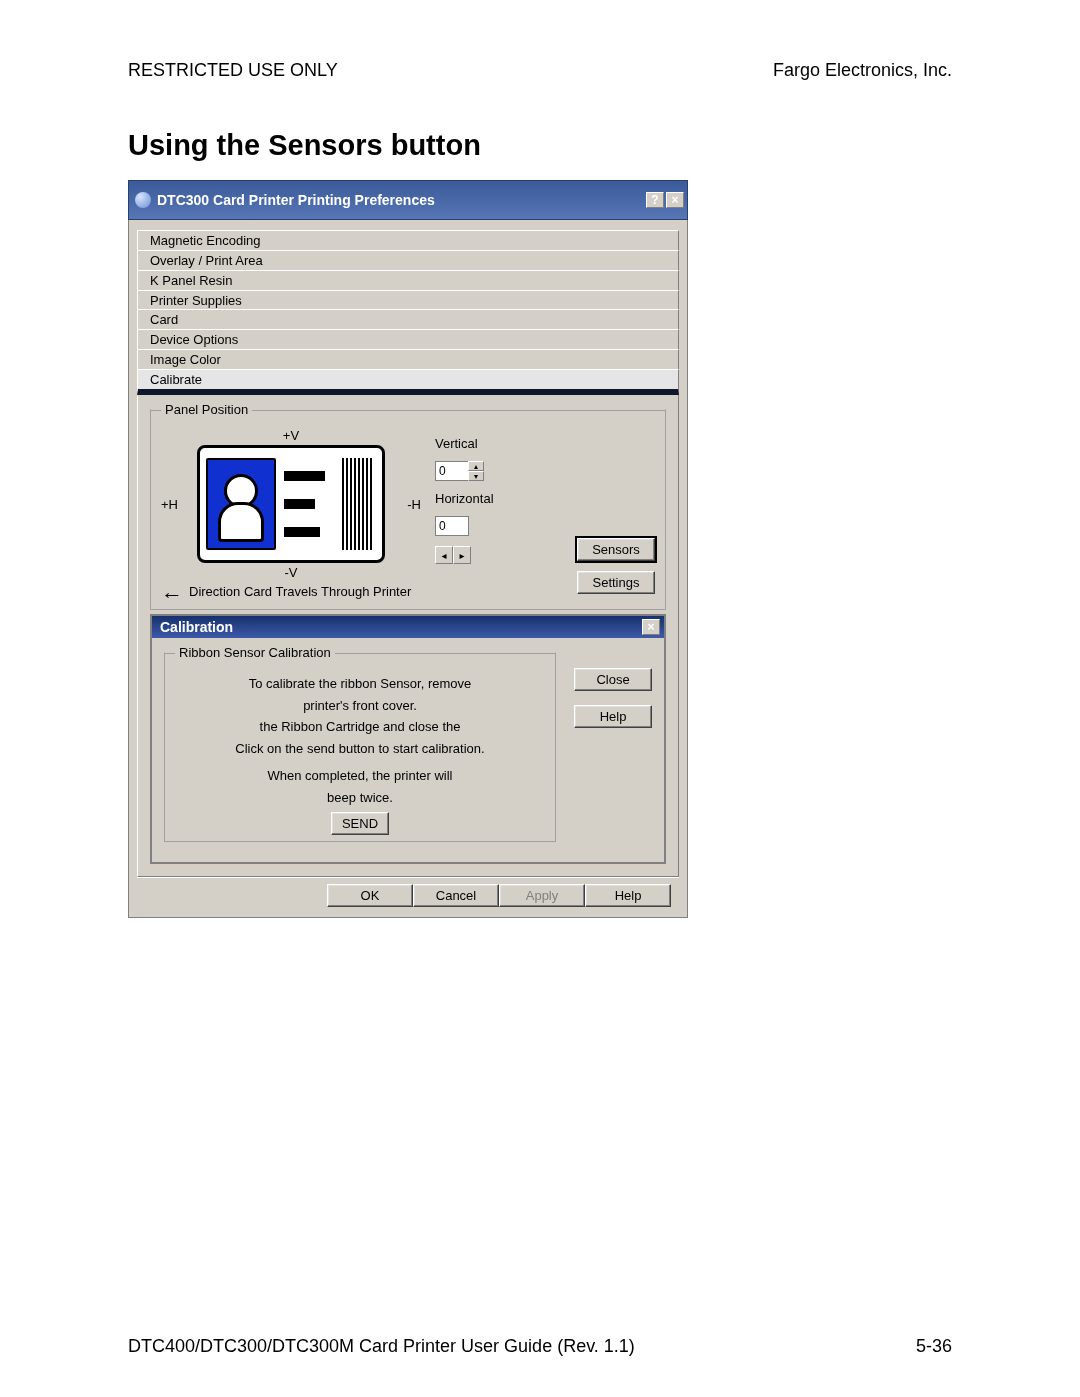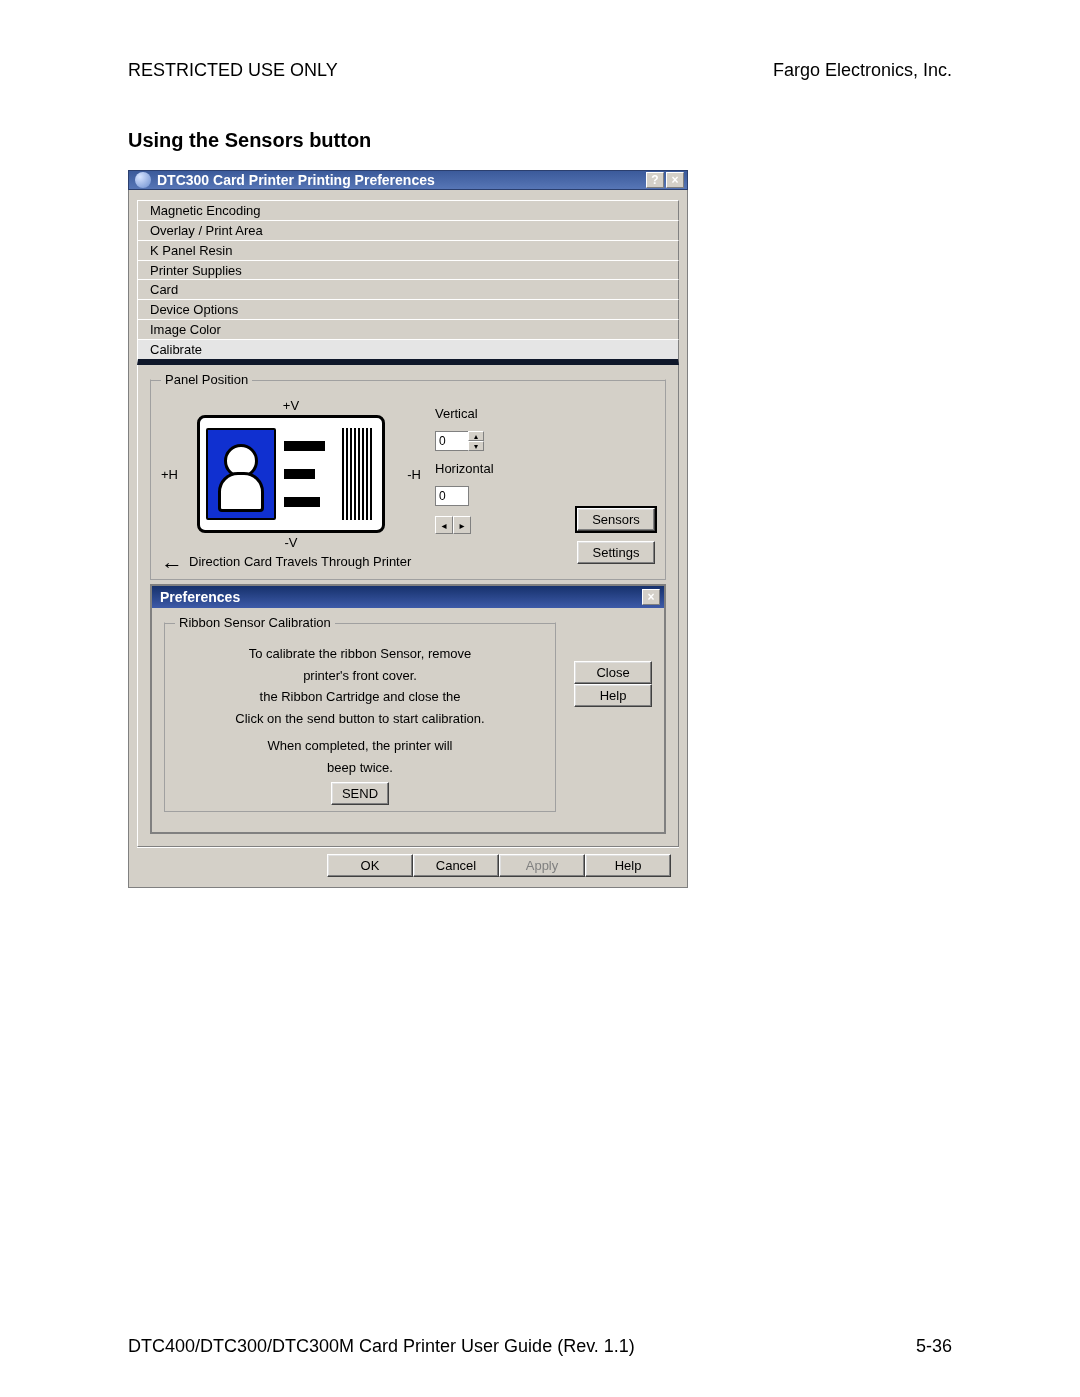--- a/index.html
+++ b/index.html
@@ -17,21 +17,21 @@
     display: flex;
     flex-direction: column;
   }
   .hdr {
     display: flex;
     justify-content: space-between;
     font-size: 18px;
     margin-bottom: 48px;
   }
   .section-title {
-    font-size: 20px;
+    font-size: 29px;
     font-weight: bold;
     margin-bottom: 18px;
   }
   .body-text {
     font-size: 18px;
     line-height: 1.35;
     margin-bottom: 40px;
   }
   .body-text b { font-weight: bold; }
   .footer {
@@ -46,21 +46,21 @@
   .win-wrap { display:flex; justify-content:flex-start; }
   .win {
     width: 560px;
     font-family: Tahoma, "MS Sans Serif", Arial, sans-serif;
     font-size: 13px;
     color: #000;
   }
   .titlebar {
     background: linear-gradient(#3b5a9a,#5776b6);
     color: #fff;
-    height: 20px;
+    height: 40px;
     display: flex;
     align-items: center;
     padding: 0 3px 0 6px;
     font-weight: bold;
     font-size: 14px;
     border: 1px solid #2b3f6e;
   }
   .titlebar .icon {
     width: 16px; height: 16px; margin-right: 6px;
     background: radial-gradient(circle at 30% 30%, #d7e4ff, #6b8dcf);
@@ -216,21 +216,21 @@
     color:#fff; font-weight:bold;
     padding: 3px 4px 3px 8px;
     display:flex; align-items:center; font-size:14px;
   }
   .subdialog .subtitle .tb-btn { margin-left:auto; }
   .subbody { padding: 14px 12px 20px 12px; display:flex; gap:18px; }
   .subbody .groupbox { flex:1; }
   .caltext { font-size:13px; text-align:center; line-height:1.35; }
   .caltext p { margin: 4px 0; }
   .sendwrap { text-align:center; margin-top:10px; }
-  .subright { display:flex; flex-direction:column; margin-top: 39px; }
+  .subright { display:flex; flex-direction:column; gap:14px; margin-top: 16px; }
 
   .dlgbuttons {
     display:flex; justify-content:flex-end; 
     padding: 6px 8px 4px 8px;
     border-top: 1px solid #fff;
   }
   .dlgbuttons .btn { min-width: 86px; }
   .btn.disabled { color:#808080; }
 </style>
 </head>
@@ -318,21 +318,21 @@
 
                 <div class="side-col">
                   <span class="btn emph">Sensors</span>
                   <span class="btn">Settings</span>
                 </div>
               </div>
             </div>
 
             <div class="subdialog">
               <div class="subtitle">
-                <span>Preferences</span>
+                <span>Calibration</span>
                 <span class="tb-btn">×</span>
               </div>
               <div class="subbody">
                 <div class="groupbox">
                   <span class="legend">Ribbon Sensor Calibration</span>
                   <div class="caltext">
                     <p>To calibrate the ribbon Sensor, remove</p>
                     <p>printer's front cover.</p>
                     <p>the Ribbon Cartridge and close the</p>
                     <p>Click on the send button to start calibration.</p>

